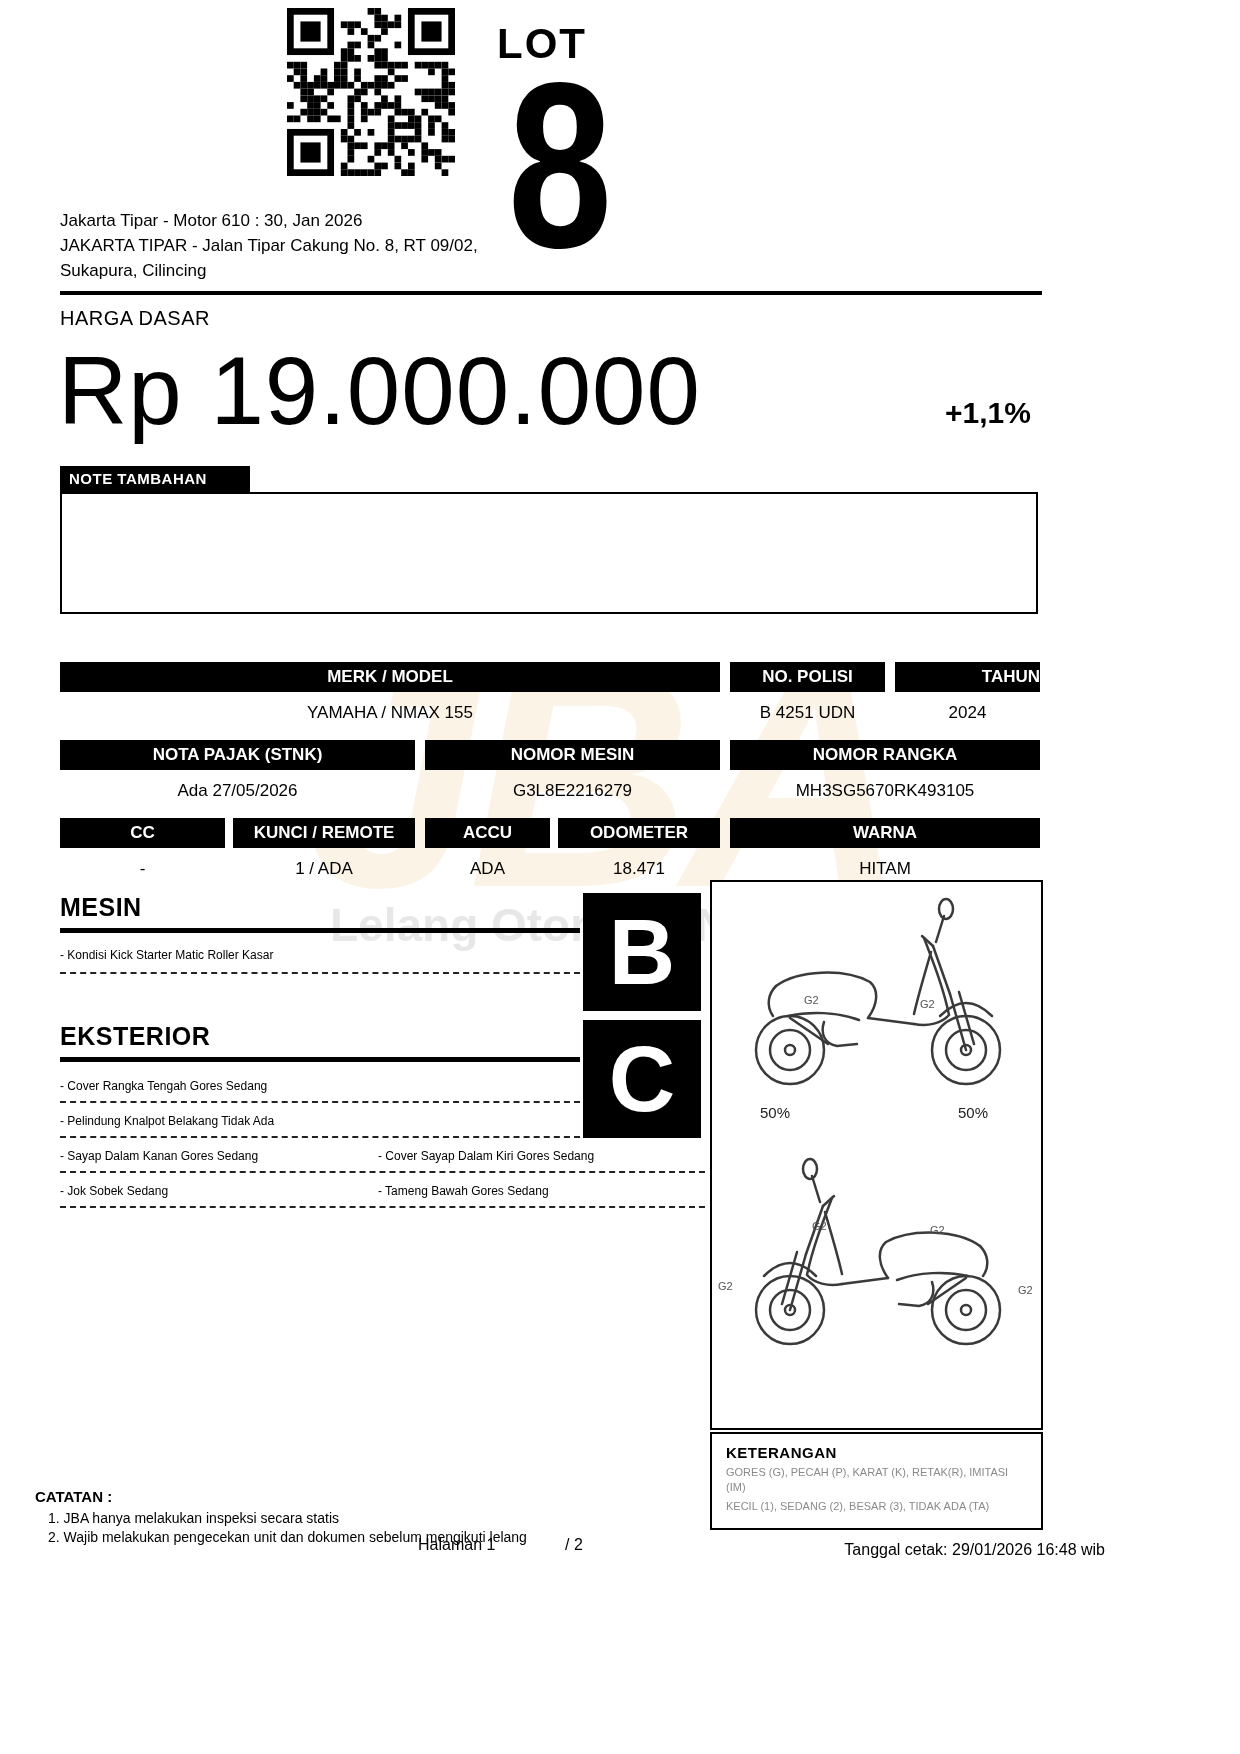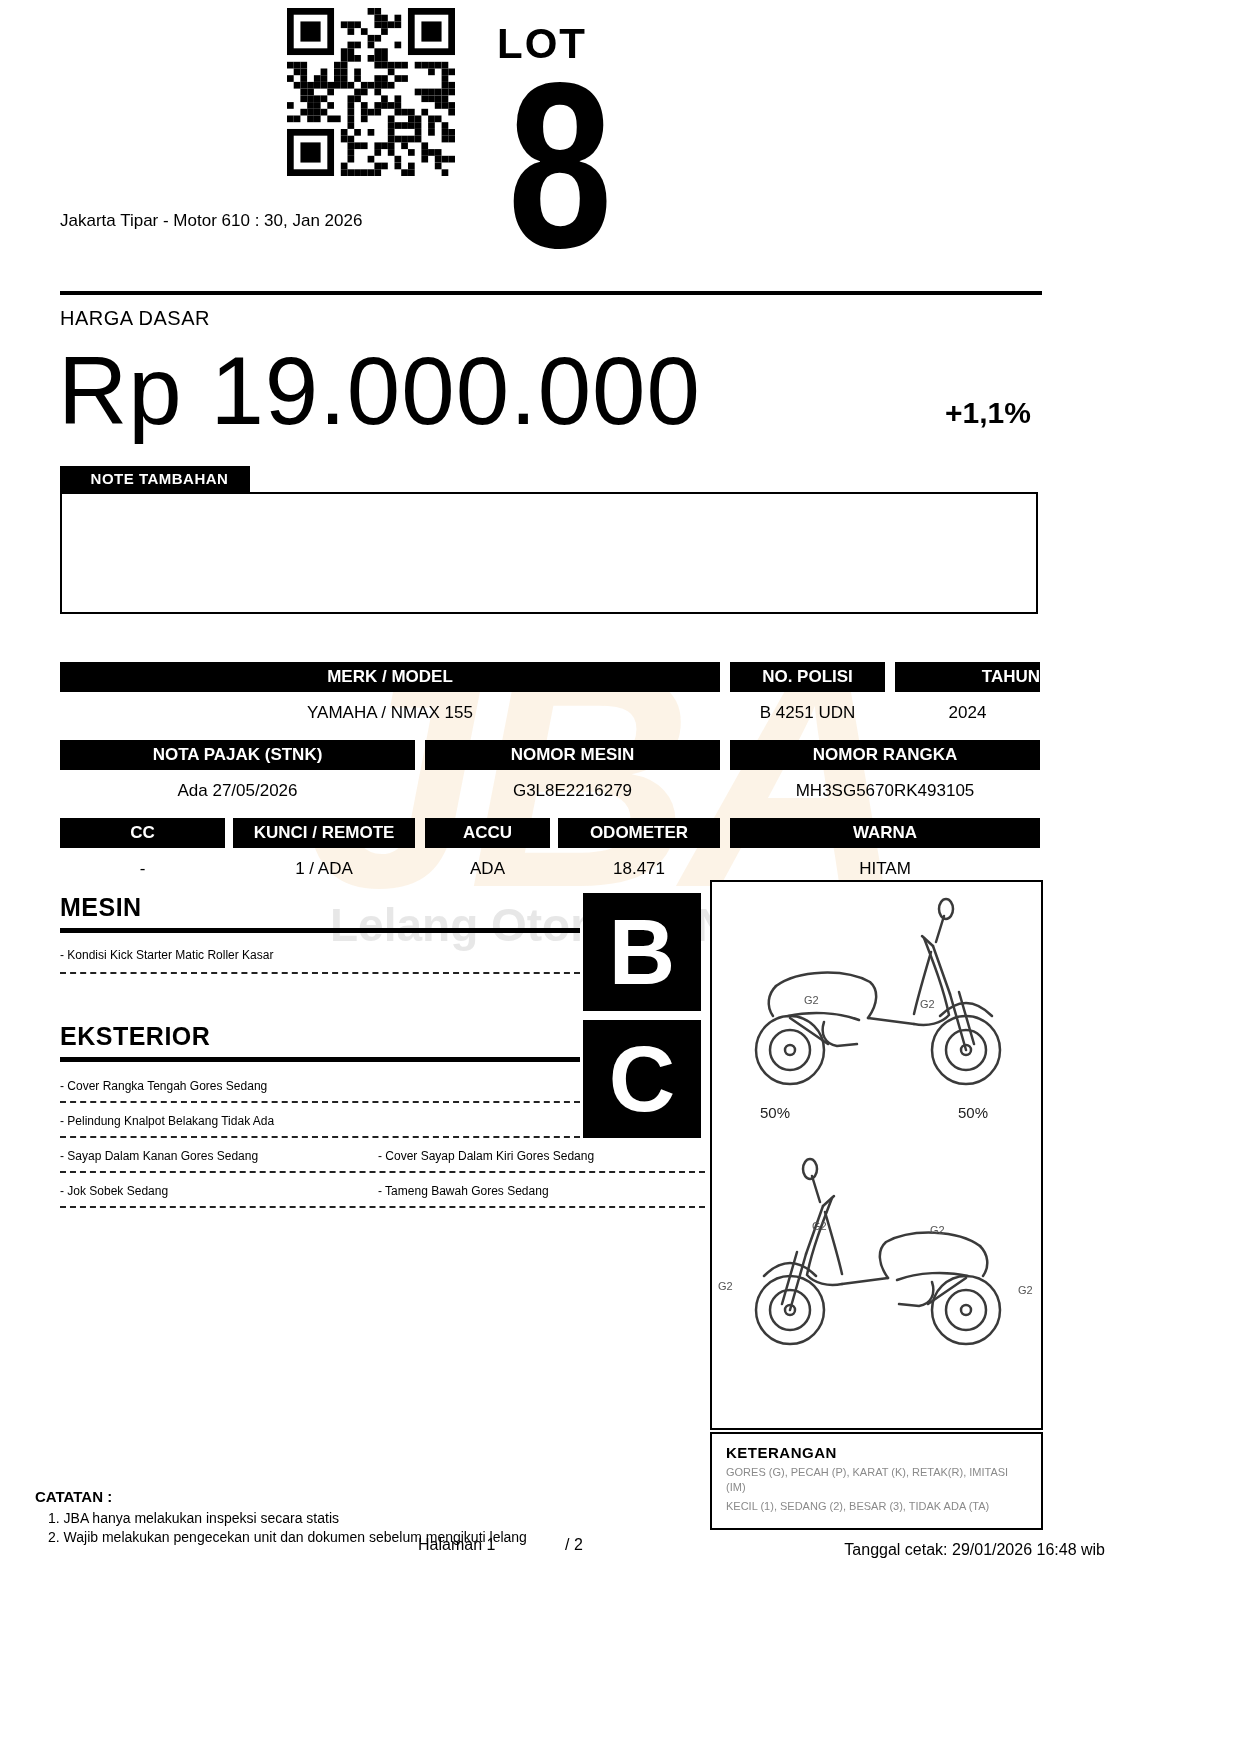--- a/index.html
+++ b/index.html
@@ -49,21 +49,21 @@
     border-top: 2px solid #000; border-bottom: 2px solid #000;
   }
 
   .price-label { left: 60px; top: 307px; font-size: 20px; letter-spacing: 0.5px; }
   .price-amount { left: 58px; top: 338px; font-size: 96px; line-height: 1.1; letter-spacing: 1px; }
   .price-change { left: 945px; top: 396px; font-size: 30px; font-weight: bold; }
 
   .note-label {
     left: 60px; top: 466px; width: 190px; height: 26px;
     background: #000; color: #fff; font-size: 15px; font-weight: bold;
-    line-height: 26px; padding-left: 9px; letter-spacing: 0.5px; text-align: center;
+    line-height: 26px; padding-left: 9px; letter-spacing: 0.5px;
   }
   .note-box { left: 60px; top: 492px; width: 978px; height: 122px; border: 2px solid #000; background: #fff; }
 
   .th {
     position: absolute; height: 30px; background: #000; color: #fff;
     font-size: 17px; font-weight: bold; text-align: center; line-height: 30px;
   }
   .td { position: absolute; height: 30px; font-size: 17px; text-align: center; line-height: 30px; }
 
   .sec-title { font-size: 25px; font-weight: bold; letter-spacing: 0.5px; }
@@ -350,20 +350,21 @@
           <rect x="13.44" y="134.4" width="20.16" height="20.16" fill="#000"></rect>
         </g>
       </svg>
   </div>
 
   <div class="abs lot-label z">LOT</div>
   <div class="abs lot-number z">8</div>
 
   <div class="abs addr z">
     <div>Jakarta Tipar - Motor 610 : 30, Jan 2026</div>
+    <div>JAKARTA TIPAR - Jalan Tipar Cakung No. 8, RT 09/02, Sukapura, Cilincing</div>
   </div>
 
   <div class="abs double-rule z"></div>
 
   <div class="abs price-label z">HARGA DASAR</div>
   <div class="abs price-amount z">Rp 19.000.000</div>
   <div class="abs price-change z">+1,1%</div>
 
   <div class="abs note-label z">NOTE TAMBAHAN</div>
   <div class="abs note-box z">

